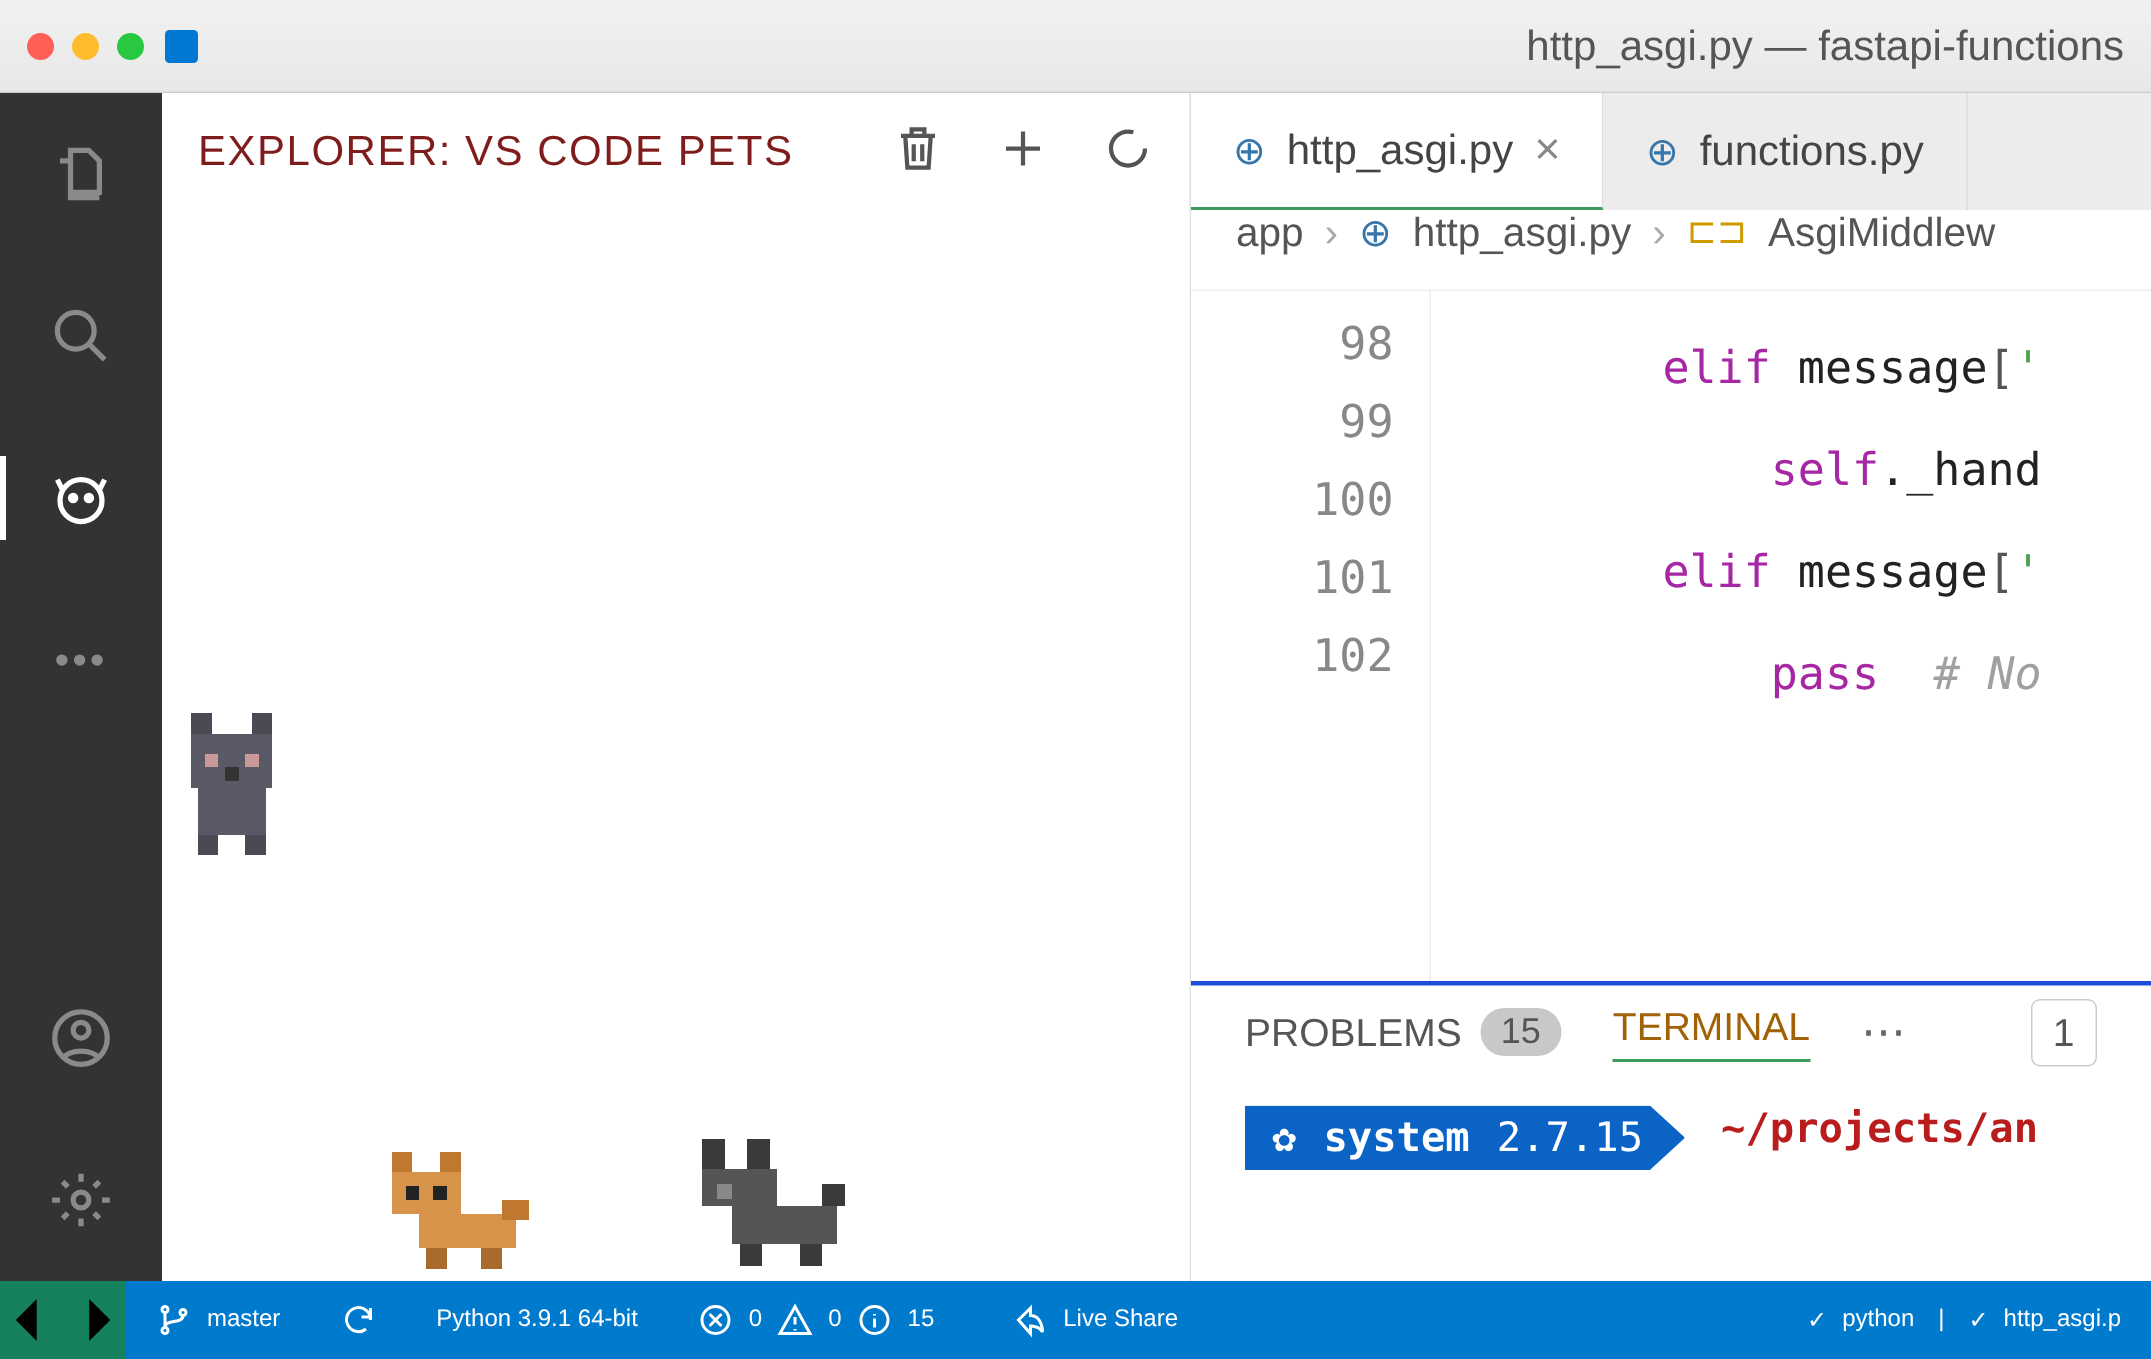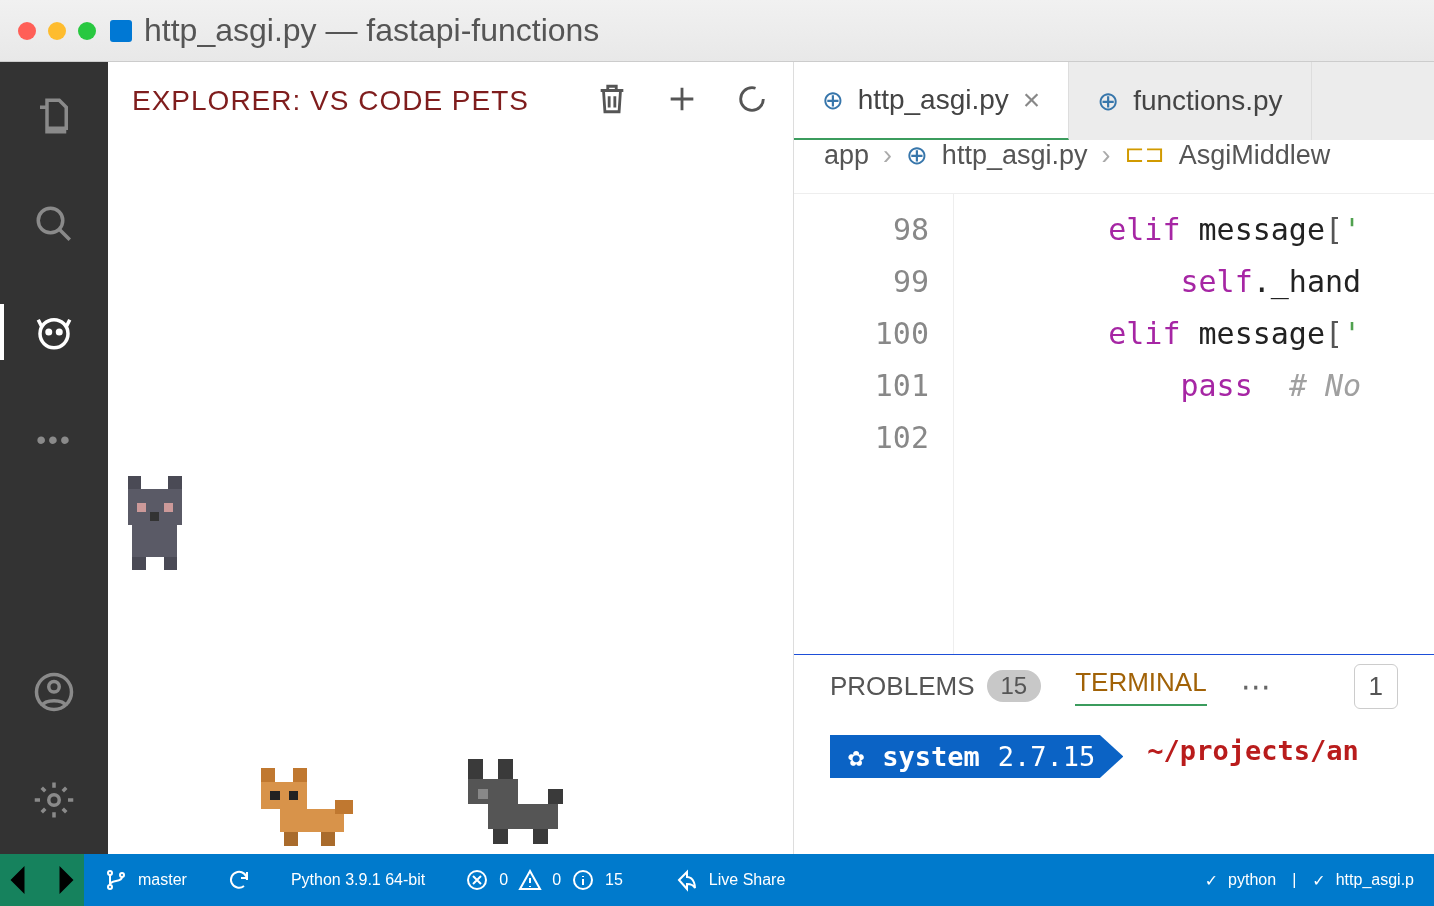--- a/index.html
+++ b/index.html
@@ -9,21 +9,21 @@
   display: flex; flex-direction: column;
 }
 .titlebar {
   height: 62px; background: linear-gradient(#f1f1f1,#e8e8e8);
   display: flex; align-items: center; padding: 0 18px; gap: 14px;
   border-bottom: 1px solid #ccc;
 }
 .traffic { display:flex; gap:12px; }
 .tl { width:18px; height:18px; border-radius:50%; }
 .tl.red{background:#ff5f57;} .tl.yel{background:#febc2e;} .tl.grn{background:#28c840;}
-.title-center { flex:1; display:flex; justify-content:flex-start; align-items:center; gap:12px; color:#555; font-size:32px; font-weight:500;}
+.title-center { flex:1; display:flex; justify-content:space-between; align-items:center; gap:12px; color:#555; font-size:28px; font-weight:500;}
 .vscode-icon{width:22px;height:22px;background:#0078d4;border-radius:3px;display:inline-block;}
 
 .main { flex:1; display:flex; overflow:hidden; }
 .activitybar {
   width:108px; background:#333333; display:flex; flex-direction:column; align-items:center;
   padding-top:30px; gap:60px; position:relative;
 }
 .activitybar .ab-item { width:48px; height:48px; display:flex; align-items:center; justify-content:center; cursor:pointer; }
 .activitybar svg { width:42px; height:42px; stroke:#8a8a8a; fill:none; stroke-width:2; }
 .activitybar .active svg { stroke:#fff; }
@@ -57,24 +57,24 @@
 .py-icon { color:#3776ab; font-size:26px; }
 .tab-close { color:#888; font-size:30px; }
 .breadcrumb { height:54px; display:flex; align-items:flex-start; padding:0 30px; font-size:27px; color:#555; gap:14px; border-bottom:1px solid #eee;}
 .breadcrumb .sep { color:#aaa; }
 .class-icon { color:#d19a00; font-size:24px; }
 
 .code-area { flex:1; display:flex; font-family:Menlo,Consolas,monospace; font-size:30px; overflow:hidden;}
 .gutter { width:160px; text-align:right; color:#888; padding:10px 24px 0 0; border-right:1px solid #eee;}
 .gutter div { height:52px; line-height:52px; }
 .code { padding:10px 0 0 82px; white-space:pre; color:#222; }
-.code div { height:52px; line-height:52px; }
+.code div { height:52px; line-height:52px;margin-top:16px; }
 .kw { color:#a626a4; } .self{color:#a626a4;} .fn{color:#222;} .br{color:#555;} .str{color:#50a14f;} .cm{color:#a0a0a0; font-style:italic;} .pass{color:#a626a4;}
 
-.panel { height:200px; border-top:1px solid #1d4ed8; display:flex; flex-direction:column; }
+.panel { height:200px; border-top:3px solid #1d4ed8; display:flex; flex-direction:column; }
 .panel-tabs { height:62px; display:flex; align-items:center; padding:0 36px; gap:34px; font-size:26px; color:#555;}
 .panel-tab { display:flex; align-items:center; gap:12px; cursor:pointer;}
 .panel-tab.active { border-bottom:2px solid #3b9c5d; padding-bottom:6px; color:#a16207;}
 .badge { background:#c8c8c8; border-radius:16px; padding:2px 14px; font-size:24px; }
 .panel-box { border:1px solid #ccc; border-radius:6px; padding:6px 14px; font-size:26px; margin-left:auto;}
 .terminal-body { flex:1; padding:18px 0 0 36px; font-family:Menlo,monospace; font-size:27px; display:flex; align-items:flex-start;}
 .prompt-box { background:#0b63c5; color:#fff; padding:6px 28px 6px 18px; clip-path:polygon(0 0,92% 0,100% 50%,92% 100%,0 100%); display:flex; gap:18px; align-items:center;}
 .prompt-sys { font-weight:600; }
 .term-path { color:#b91c1c; margin-left:24px;font-weight:bold; }
 

